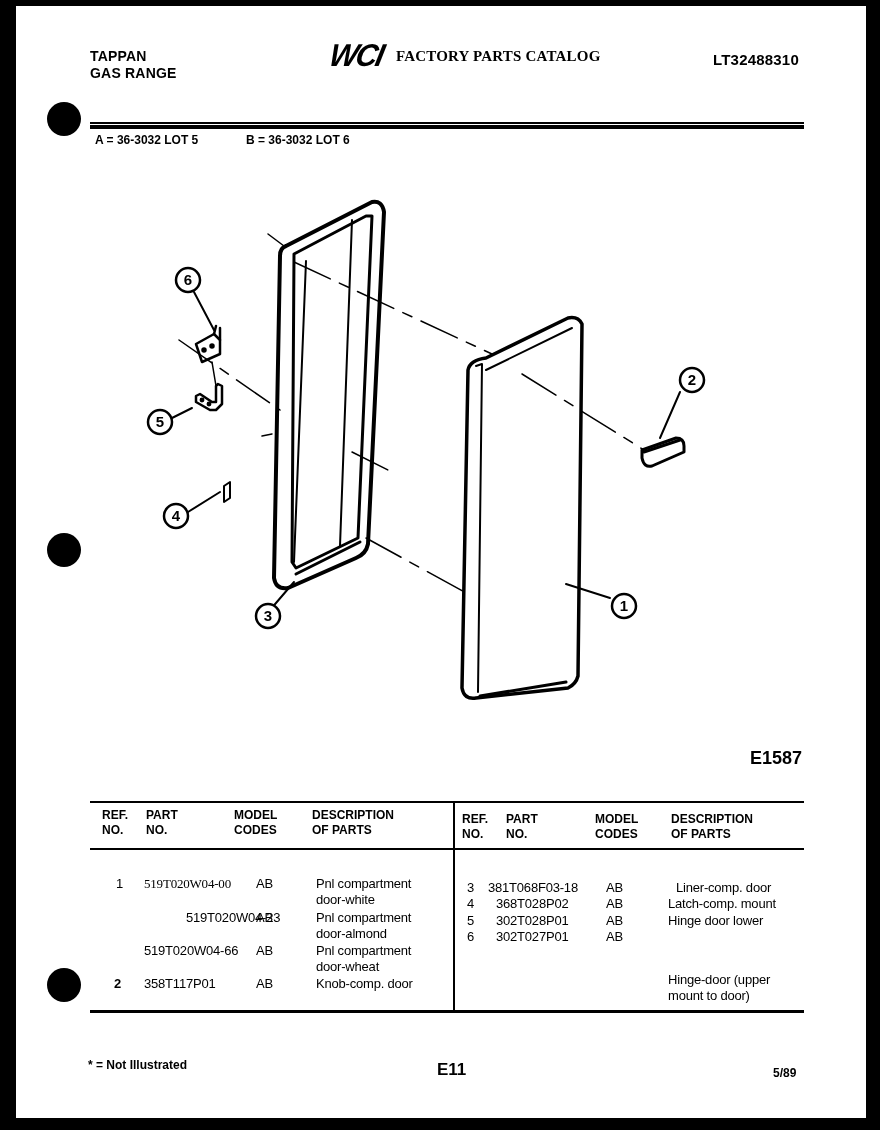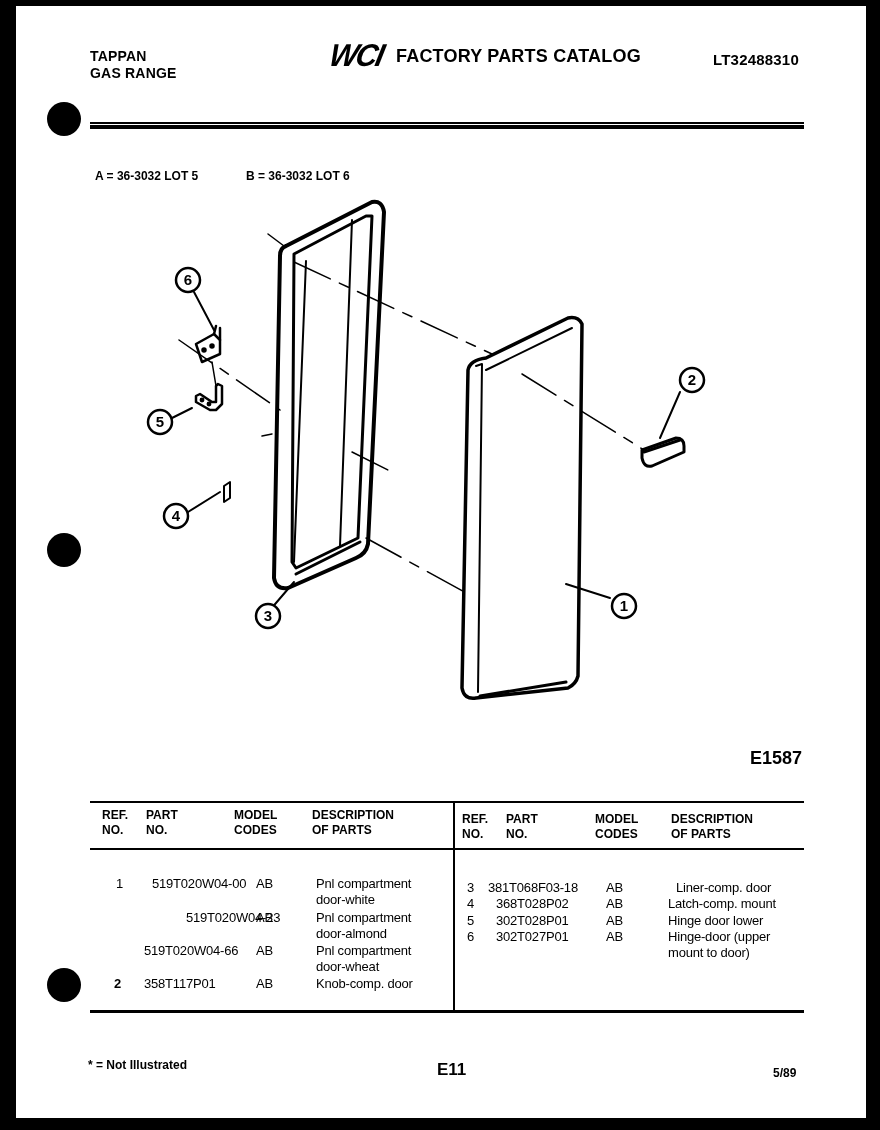--- a/index.html
+++ b/index.html
@@ -25,21 +25,21 @@
       border-radius: 50%;
       background: #000;
     }
     .hdr-text { font-size: 14px; font-weight: bold; line-height: 17px; letter-spacing: 0.2px; }
     .logo {
       font-size: 30px; font-weight: bold; font-style: italic;
       letter-spacing: -2px; transform: skewX(-12deg) scaleY(1.05);
       line-height: 30px;
     }
     .rule { position: absolute; background: #000; }
-    .lots { font-size: 12px; font-weight: bold; margin-top: 36px; }
+    .lots { font-size: 12px; font-weight: bold; }
     .tbl-head { font-size: 12px; font-weight: bold; line-height: 15px; }
     .row-text { font-size: 13px; line-height: 16px; letter-spacing: -0.2px; }
     .footer { font-size: 12px; font-weight: bold; }
     svg { position: absolute; left: 0; top: 0; }
     .callout-num { font-family: "Liberation Sans", sans-serif; font-weight: bold; font-size: 15px; }
   </style>
 </head>
 <body>
 
 <div class="page">
@@ -47,21 +47,21 @@
   <div class="hole" style="left:31px; top:96px;"></div>
   <div class="hole" style="left:31px; top:527px;"></div>
   <div class="hole" style="left:31px; top:962px;"></div>
 
   <div class="abs hdr-text" style="left:74px; top:42px;">
     <div>TAPPAN</div>
     <div>GAS RANGE</div>
   </div>
 
   <div class="abs logo" style="left:314px; top:34px;">WCI</div>
-  <div class="abs hdr-text" style="left:380px; top:42px; font-size:18px;">FACTORY PARTS CATALOG</div>
+  <div class="abs hdr-text" style="left:380px; top:42px; font-size:15px;font-family:Liberation Serif, serif;">FACTORY PARTS CATALOG</div>
   <div class="abs hdr-text" style="left:697px; top:45px; font-size:15px;">LT32488310</div>
 
   <div class="rule" style="left:74px; top:116px; width:714px; height:2px;"></div>
   <div class="rule" style="left:74px; top:119px; width:714px; height:4px;"></div>
 
   <div class="abs lots" style="left:79px; top:127px;">A = 36-3032 LOT 5</div>
   <div class="abs lots" style="left:230px; top:127px;">B = 36-3032 LOT 6</div>
 
   <svg width="850" height="760" viewBox="0 0 850 760">
     <g fill="none" stroke="#000" stroke-linecap="round" stroke-linejoin="round">
@@ -178,21 +178,21 @@
     <div>MODEL</div>
       <div>CODES</div>
   </div>
   <div class="abs tbl-head" style="left:655px; top:806px;">
     <div>DESCRIPTION</div>
       <div>OF PARTS</div>
   </div>
 
   <div class="abs row-text" style="left:0; top:870px; width:440px;">
     <span class="abs" style="left:100px;">1</span>
-    <span class="abs" style="left:136px;">519T020W04-00</span>
+    <span class="abs" style="left:128px;font-family:Liberation Serif, serif;">519T020W04-00</span>
     <span class="abs" style="left:240px;">AB</span>
     <span class="abs" style="left:300px; white-space:nowrap;">
       <div>Pnl compartment</div>
         <div>door-white</div>
     </span>
   </div>
   <div class="abs row-text" style="left:0; top:904px; width:440px;">
     <span class="abs" style="left:100px;"></span>
     <span class="abs" style="left:128px;margin-left:42px;">519T020W04-23</span>
     <span class="abs" style="left:240px;">AB</span>
@@ -234,21 +234,21 @@
   <div class="abs row-text" style="left:440px; top:907px; width:400px;">
     <span class="abs" style="left:11px;">5</span>
     <span class="abs" style="left:40px;">302T028P01</span>
     <span class="abs" style="left:150px;">AB</span>
     <span class="abs" style="left:212px; white-space:nowrap;">Hinge door lower</span>
   </div>
   <div class="abs row-text" style="left:440px; top:923px; width:400px;">
     <span class="abs" style="left:11px;">6</span>
     <span class="abs" style="left:40px;">302T027P01</span>
     <span class="abs" style="left:150px;">AB</span>
-    <span class="abs" style="left:212px; white-space:nowrap;">
+    <span class="abs" style="left:212px; white-space:nowrap;margin-top:43px;">
       <div>Hinge-door (upper</div>
         <div>mount to door)</div>
     </span>
   </div>
 
   <div class="abs footer" style="left:72px; top:1052px;">* = Not Illustrated</div>
   <div class="abs footer" style="left:421px; top:1054px; font-size:17px;">E11</div>
   <div class="abs footer" style="left:757px; top:1060px;">5/89</div>
 
 </div>

